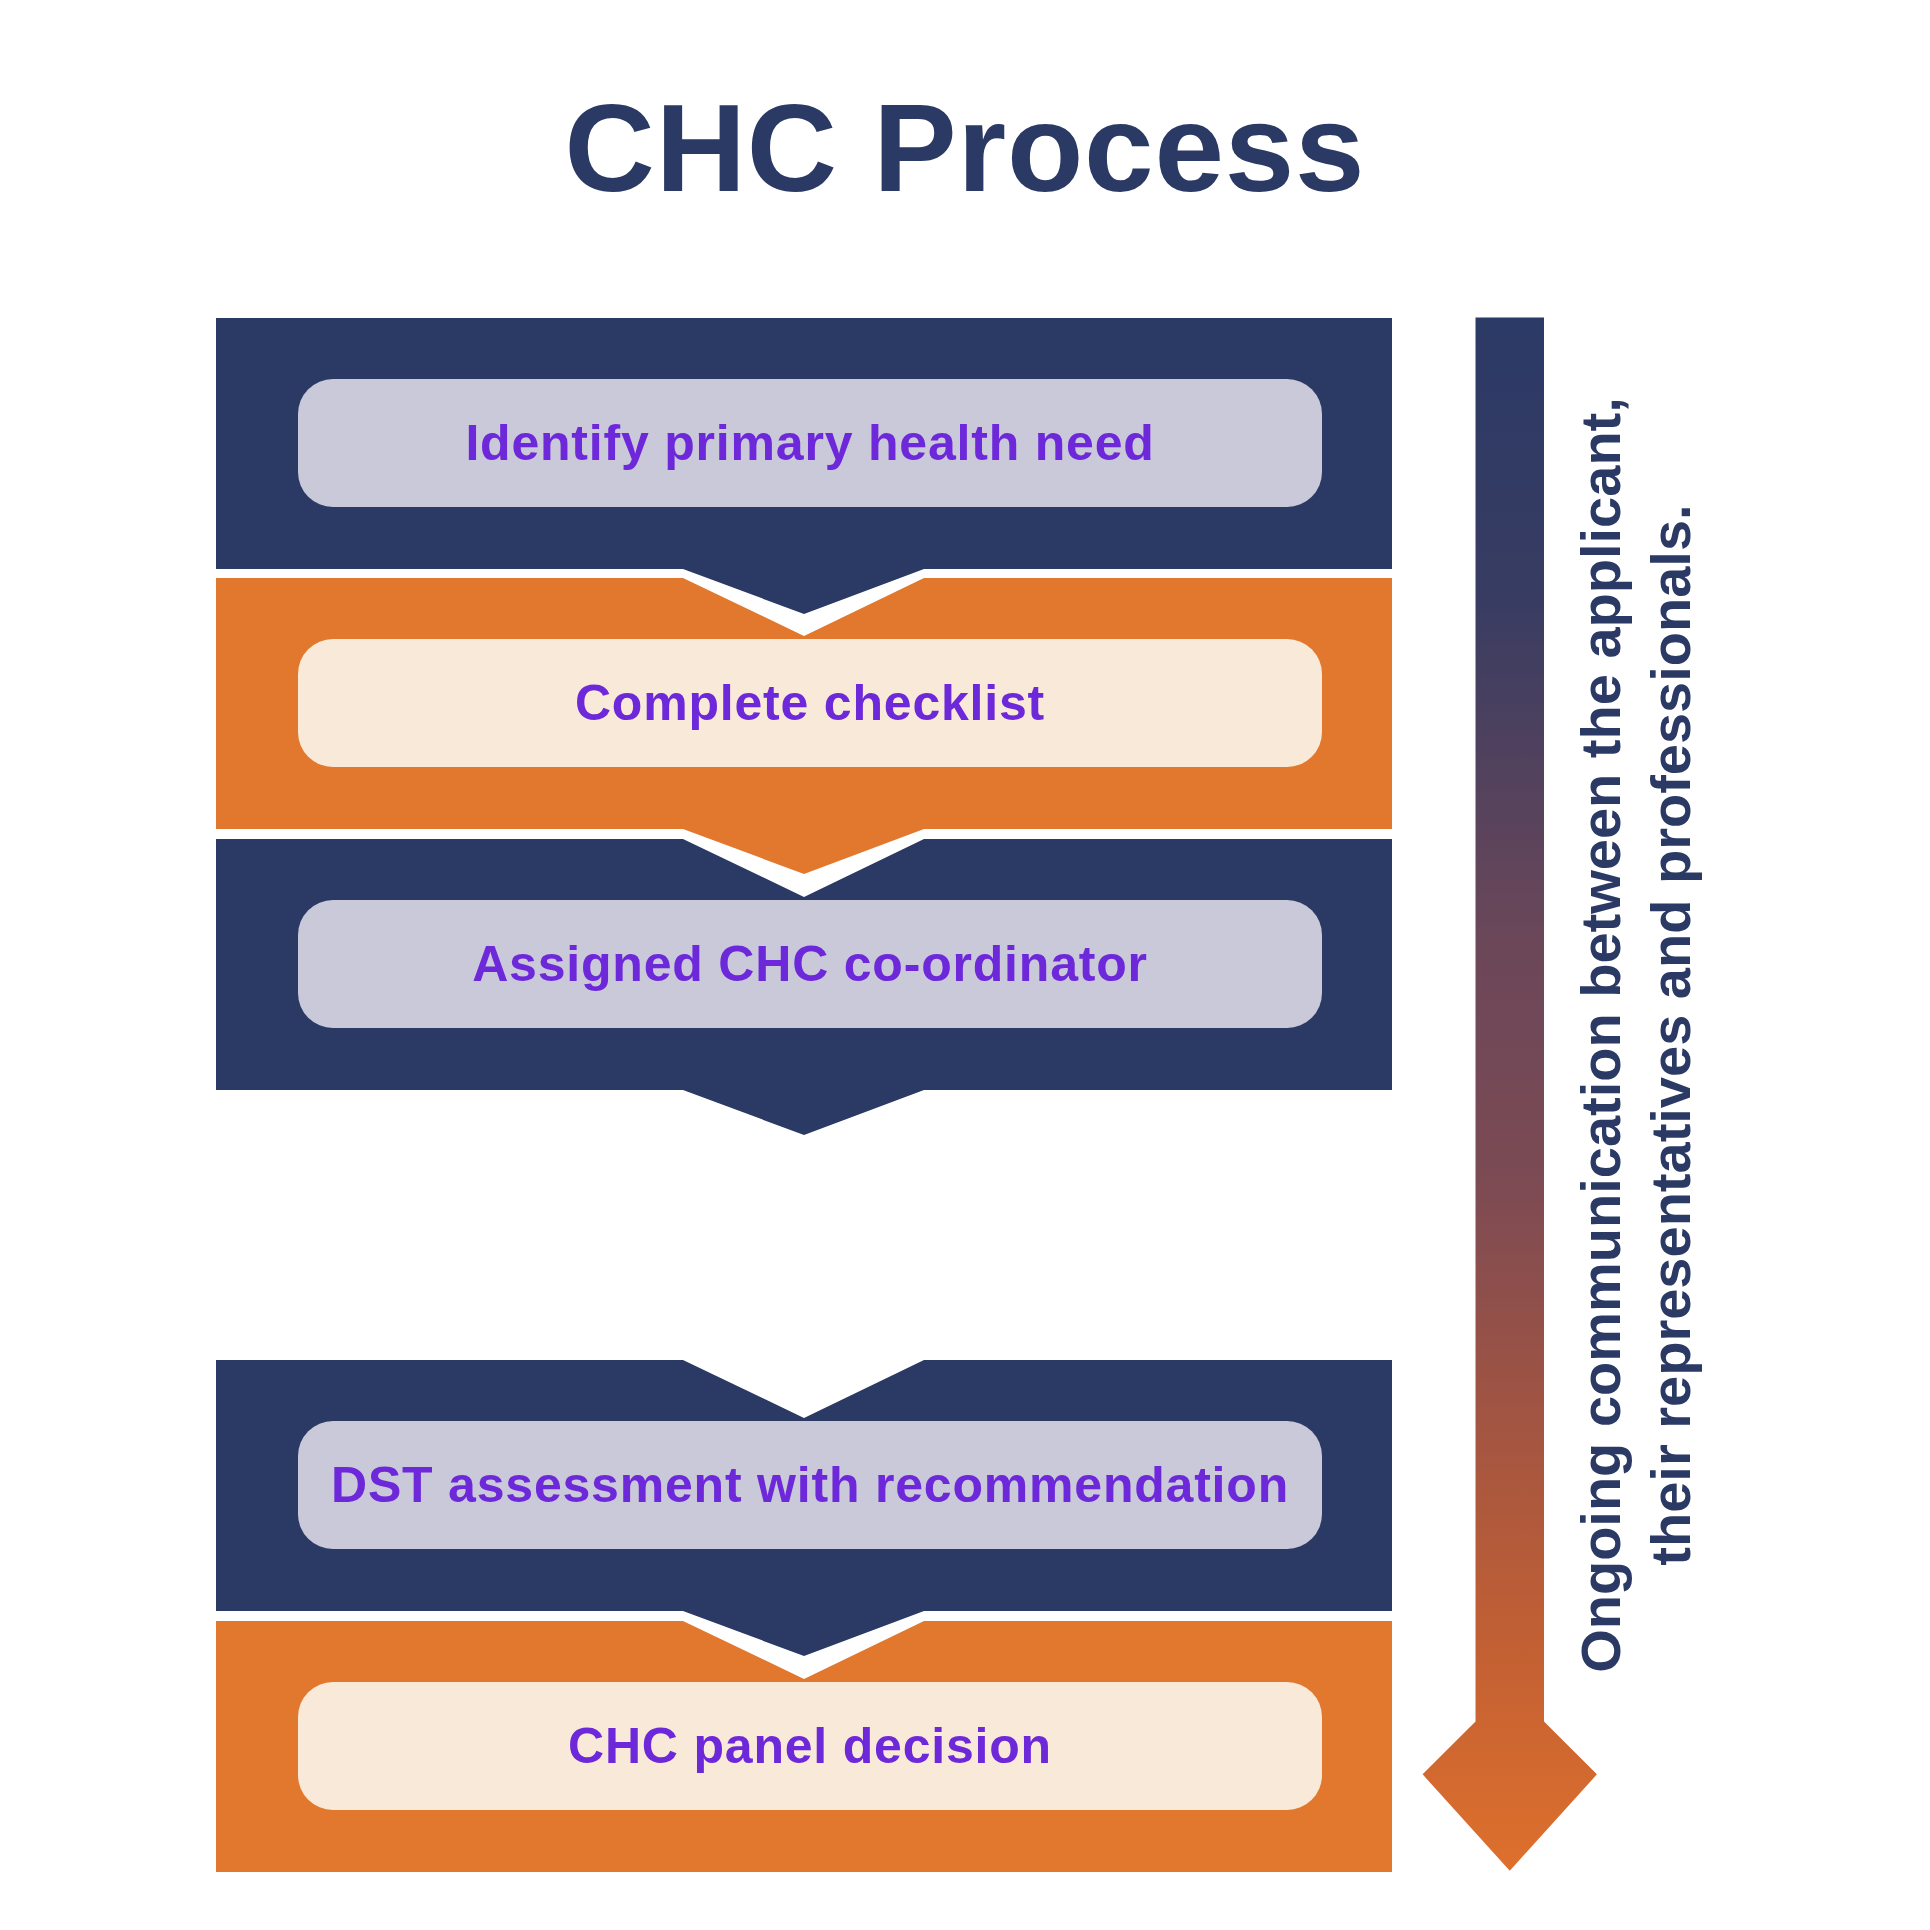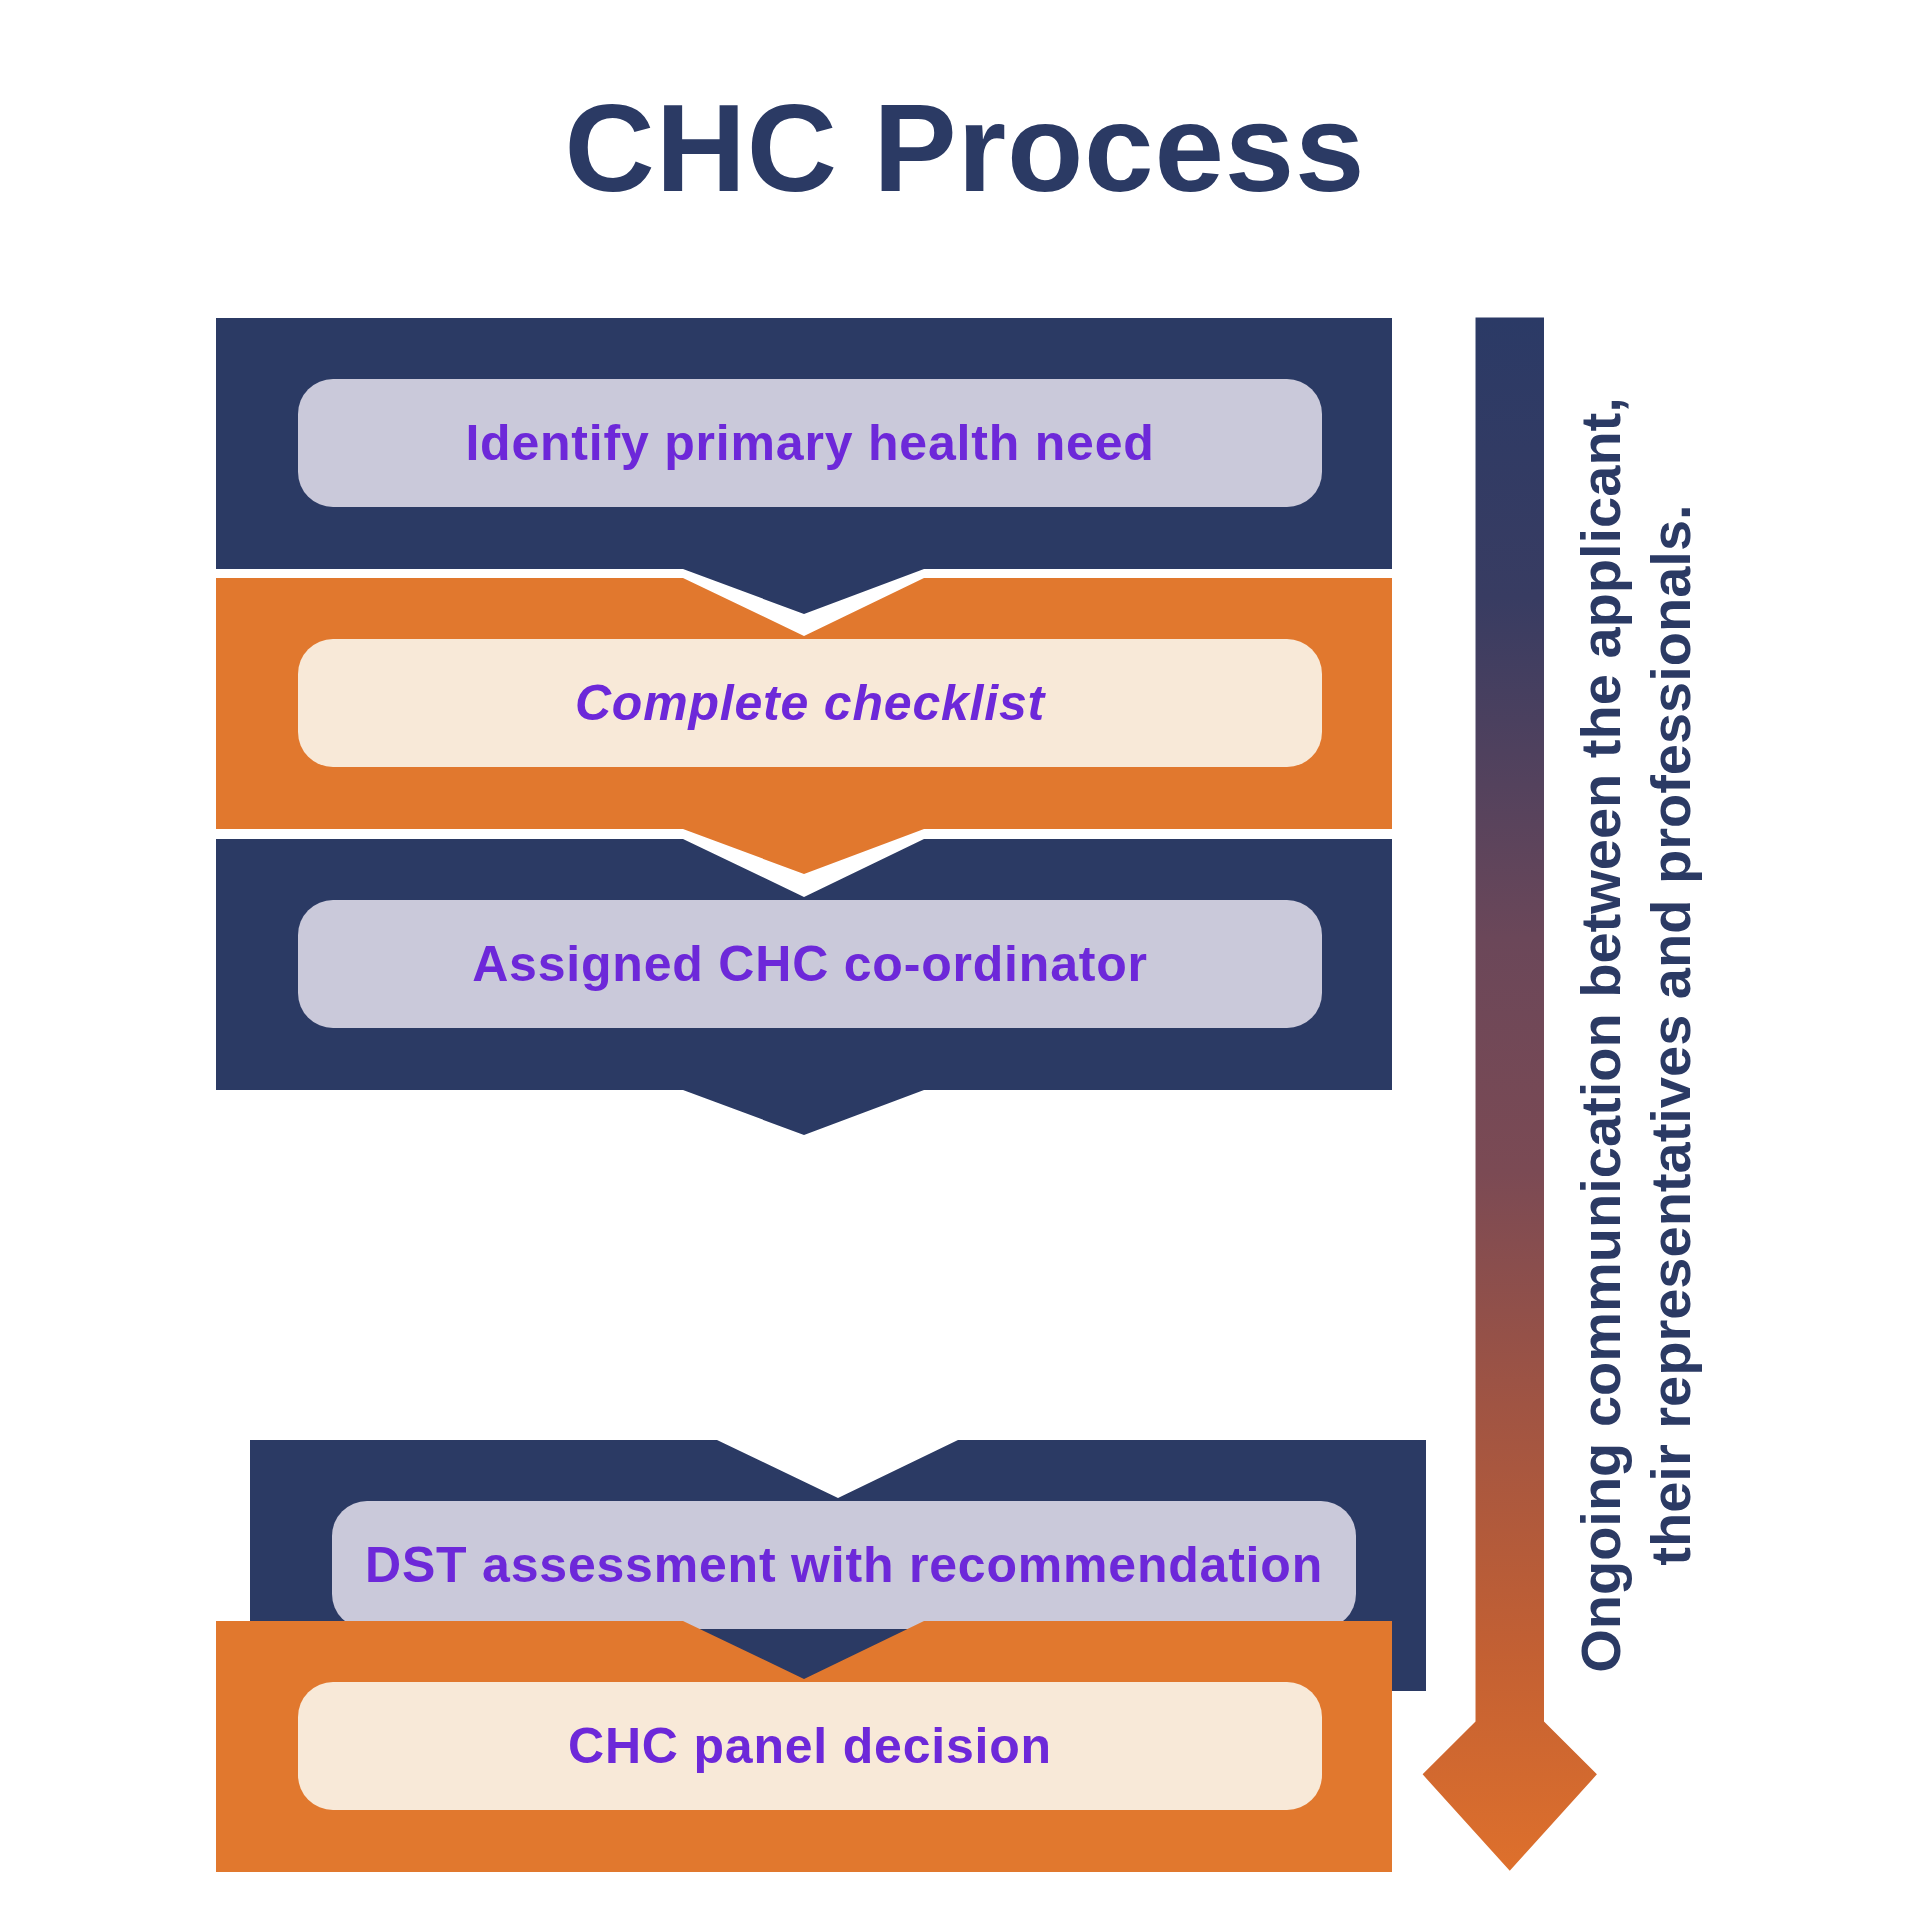--- a/index.html
+++ b/index.html
@@ -86,33 +86,33 @@
 
   <div class="title">CHC Process</div>
 
   <div class="band first" style="top: 318px; background: rgb(43, 58, 100);">
     <div class="stepbox" style="background: rgb(202, 201, 218);">
       <span>Identify primary health need</span>
     </div>
   </div>
 
   <div class="band middle" style="top: 578px; background: rgb(225, 120, 46);">
-    <div class="stepbox" style="background: rgb(248, 233, 216); font-style: italic;">
+    <div class="stepbox" style="background: rgb(248, 233, 216);">
       <span>Complete checklist</span>
     </div>
   </div>
 
   <div class="band middle" style="top: 839px; background: rgb(43, 58, 100); padding-left: 32px;">
     <div class="stepbox" style="background: rgb(202, 201, 218);">
       <span>Assigned CHC co-ordinator</span>
     </div>
   </div>
 
 
-  <div class="band middle" style="top: 1440px; background: rgb(43, 58, 100); margin-left: 34px;">
+  <div class="band middle" style="top: 1360px; background: rgb(43, 58, 100);">
     <div class="stepbox" style="background: rgb(202, 201, 218);">
       <span>DST assessment with recommendation</span>
     </div>
   </div>
 
   <div class="band last" style="top: 1621px; background: rgb(225, 120, 46);">
     <div class="stepbox" style="background: rgb(248, 233, 216);">
       <span>CHC panel decision</span>
     </div>
   </div>

